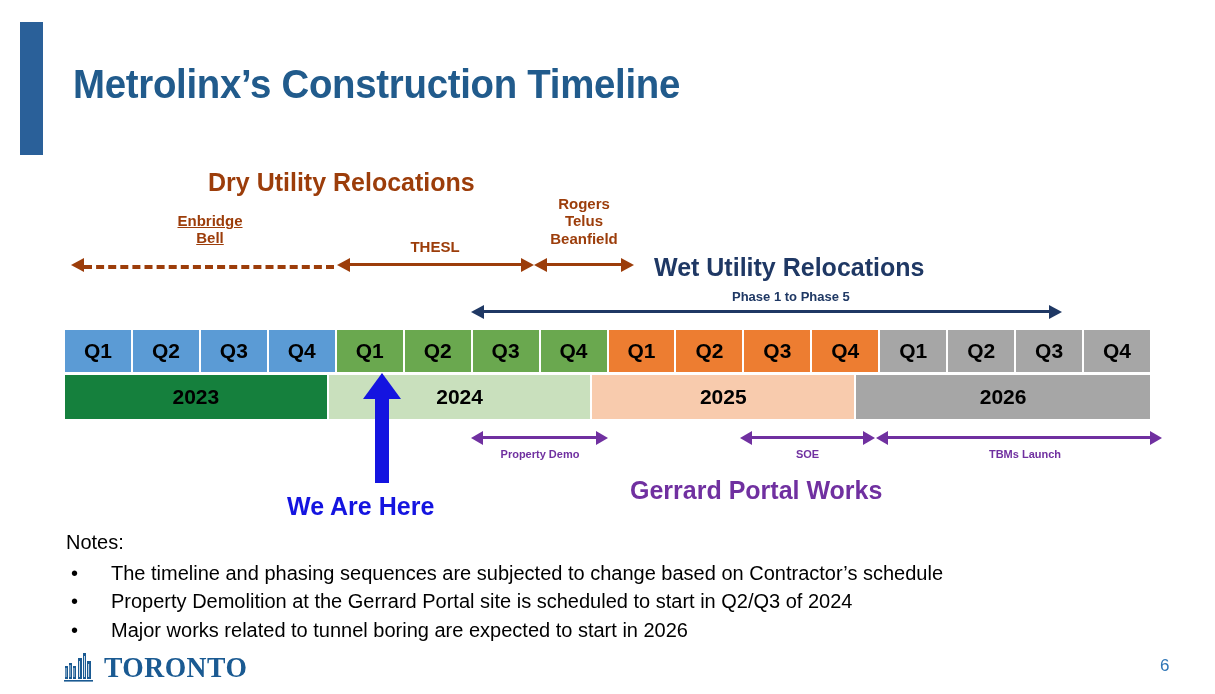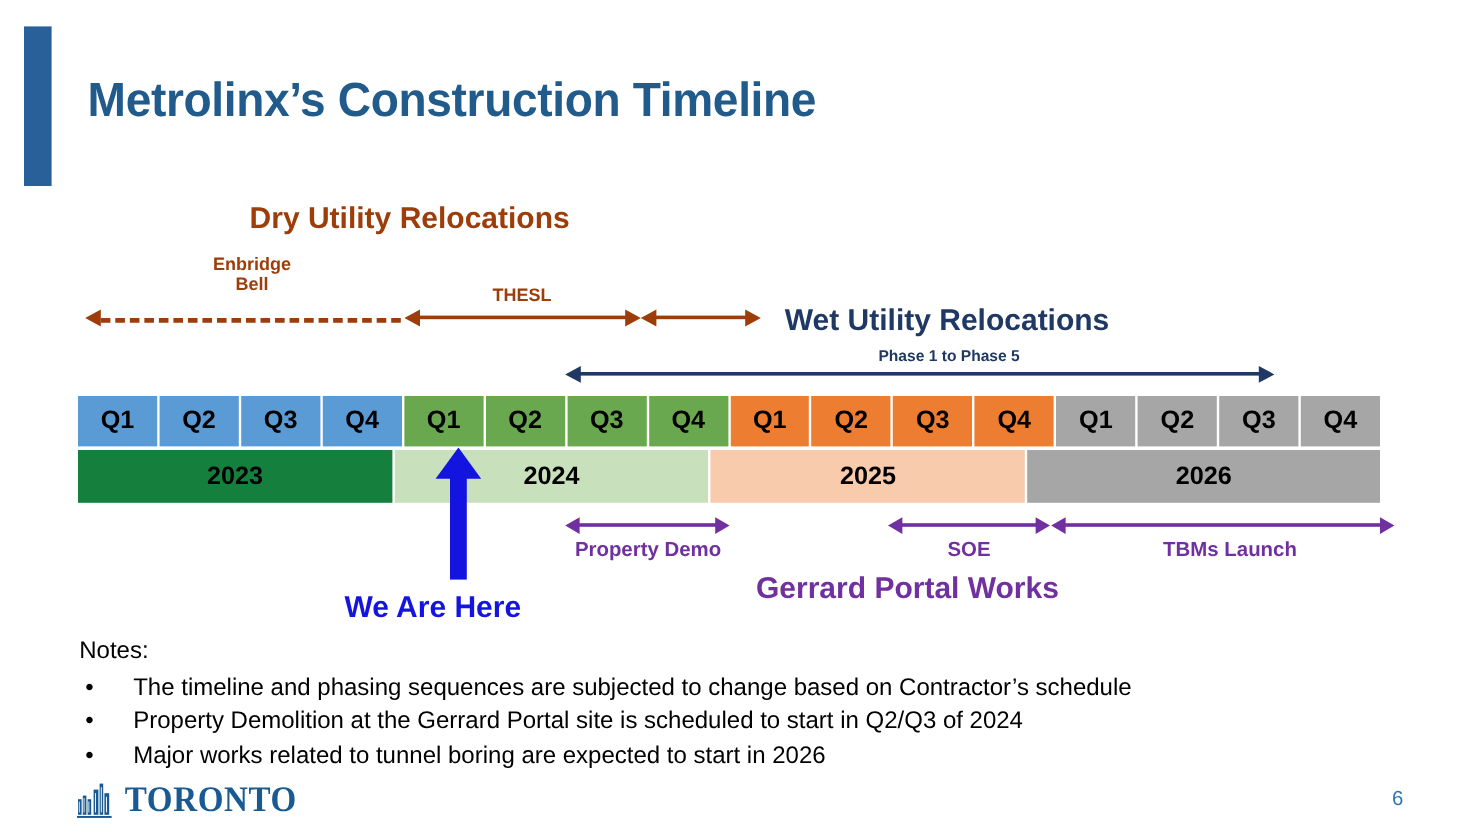--- a/index.html
+++ b/index.html
@@ -76,21 +76,21 @@
     border-left:19px solid transparent;border-right:19px solid transparent;
     border-bottom:26px solid #1414e0;
   }
   .wah-label{
     position:absolute;left:287px;top:492px;
     font-size:25px;font-weight:bold;color:#1414e0;white-space:nowrap;
   }
 
   
   .lbl-purple{
-    position:absolute;font-size:17px;font-weight:bold;color:#7030a0;
+    position:absolute;font-size:11px;font-weight:bold;color:#7030a0;
     text-align:center;white-space:nowrap;
   }
   .gpw{
     position:absolute;left:630px;top:476px;
     font-size:25px;font-weight:bold;color:#7030a0;white-space:nowrap;
   }
 
   
   .notes{position:absolute;left:66px;top:531px;width:1100px;}
   .notes-head{font-size:20px;color:#000;margin-bottom:5px;}
@@ -114,27 +114,32 @@
 </head>
 <body>
 
 <div class="slide">
 
   <div class="accent-bar"></div>
   <div class="slide-title">Metrolinx’s Construction Timeline</div>
 
   <div class="dry-title">Dry Utility Relocations</div>
 
-  <div class="lbl-brown" style="left:160px;top:212px;width:100px;">
+  <div class="lbl-brown" style="left:160px;top:212px;width:100px;text-decoration:underline;">
     <div>Enbridge</div>
     <div>Bell</div>
   </div>
 
   <div class="lbl-brown" style="left:395px;top:238px;width:80px;">THESL</div>
 
+  <div class="lbl-brown" style="left:538px;top:195px;width:92px;">
+    <div>Rogers</div>
+    <div>Telus</div>
+    <div>Beanfield</div>
+  </div>
 
   <div class="ah ah-l" style="left:71px;top:258px;border-right:13px solid #9c3d0a;"></div>
   <div class="dash" style="left:84px;top:265px;width:250px;"></div>
 
   <div class="ah ah-l" style="left:337px;top:258px;border-right:13px solid #9c3d0a;"></div>
   <div class="hline" style="left:348px;top:263px;width:176px;background:#9c3d0a;"></div>
   <div class="ah ah-r" style="left:521px;top:258px;border-left:13px solid #9c3d0a;"></div>
 
   <div class="ah ah-l" style="left:534px;top:258px;border-right:13px solid #9c3d0a;"></div>
   <div class="hline" style="left:545px;top:263px;width:79px;background:#9c3d0a;"></div>

